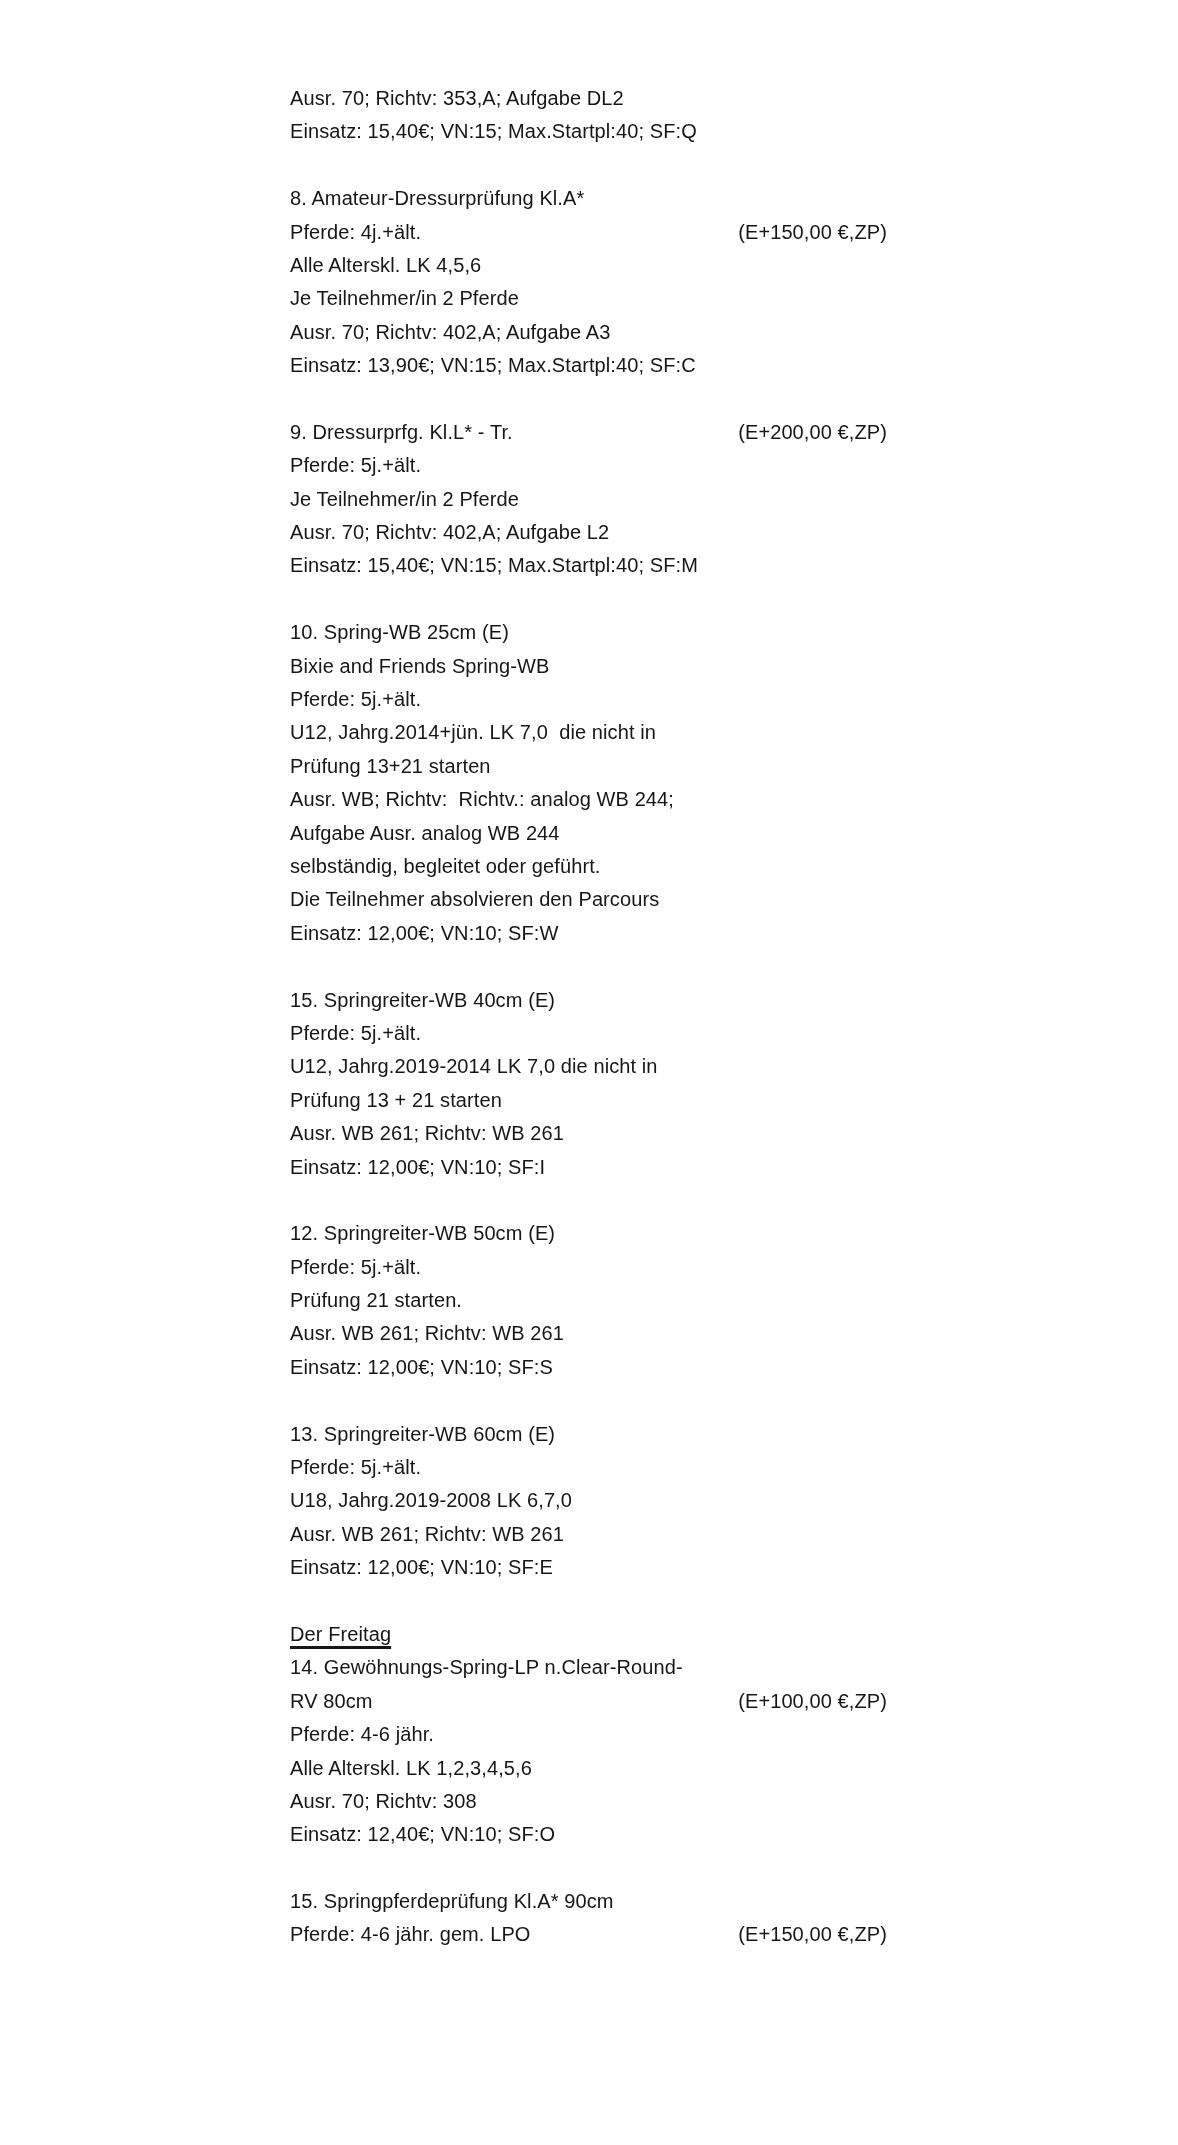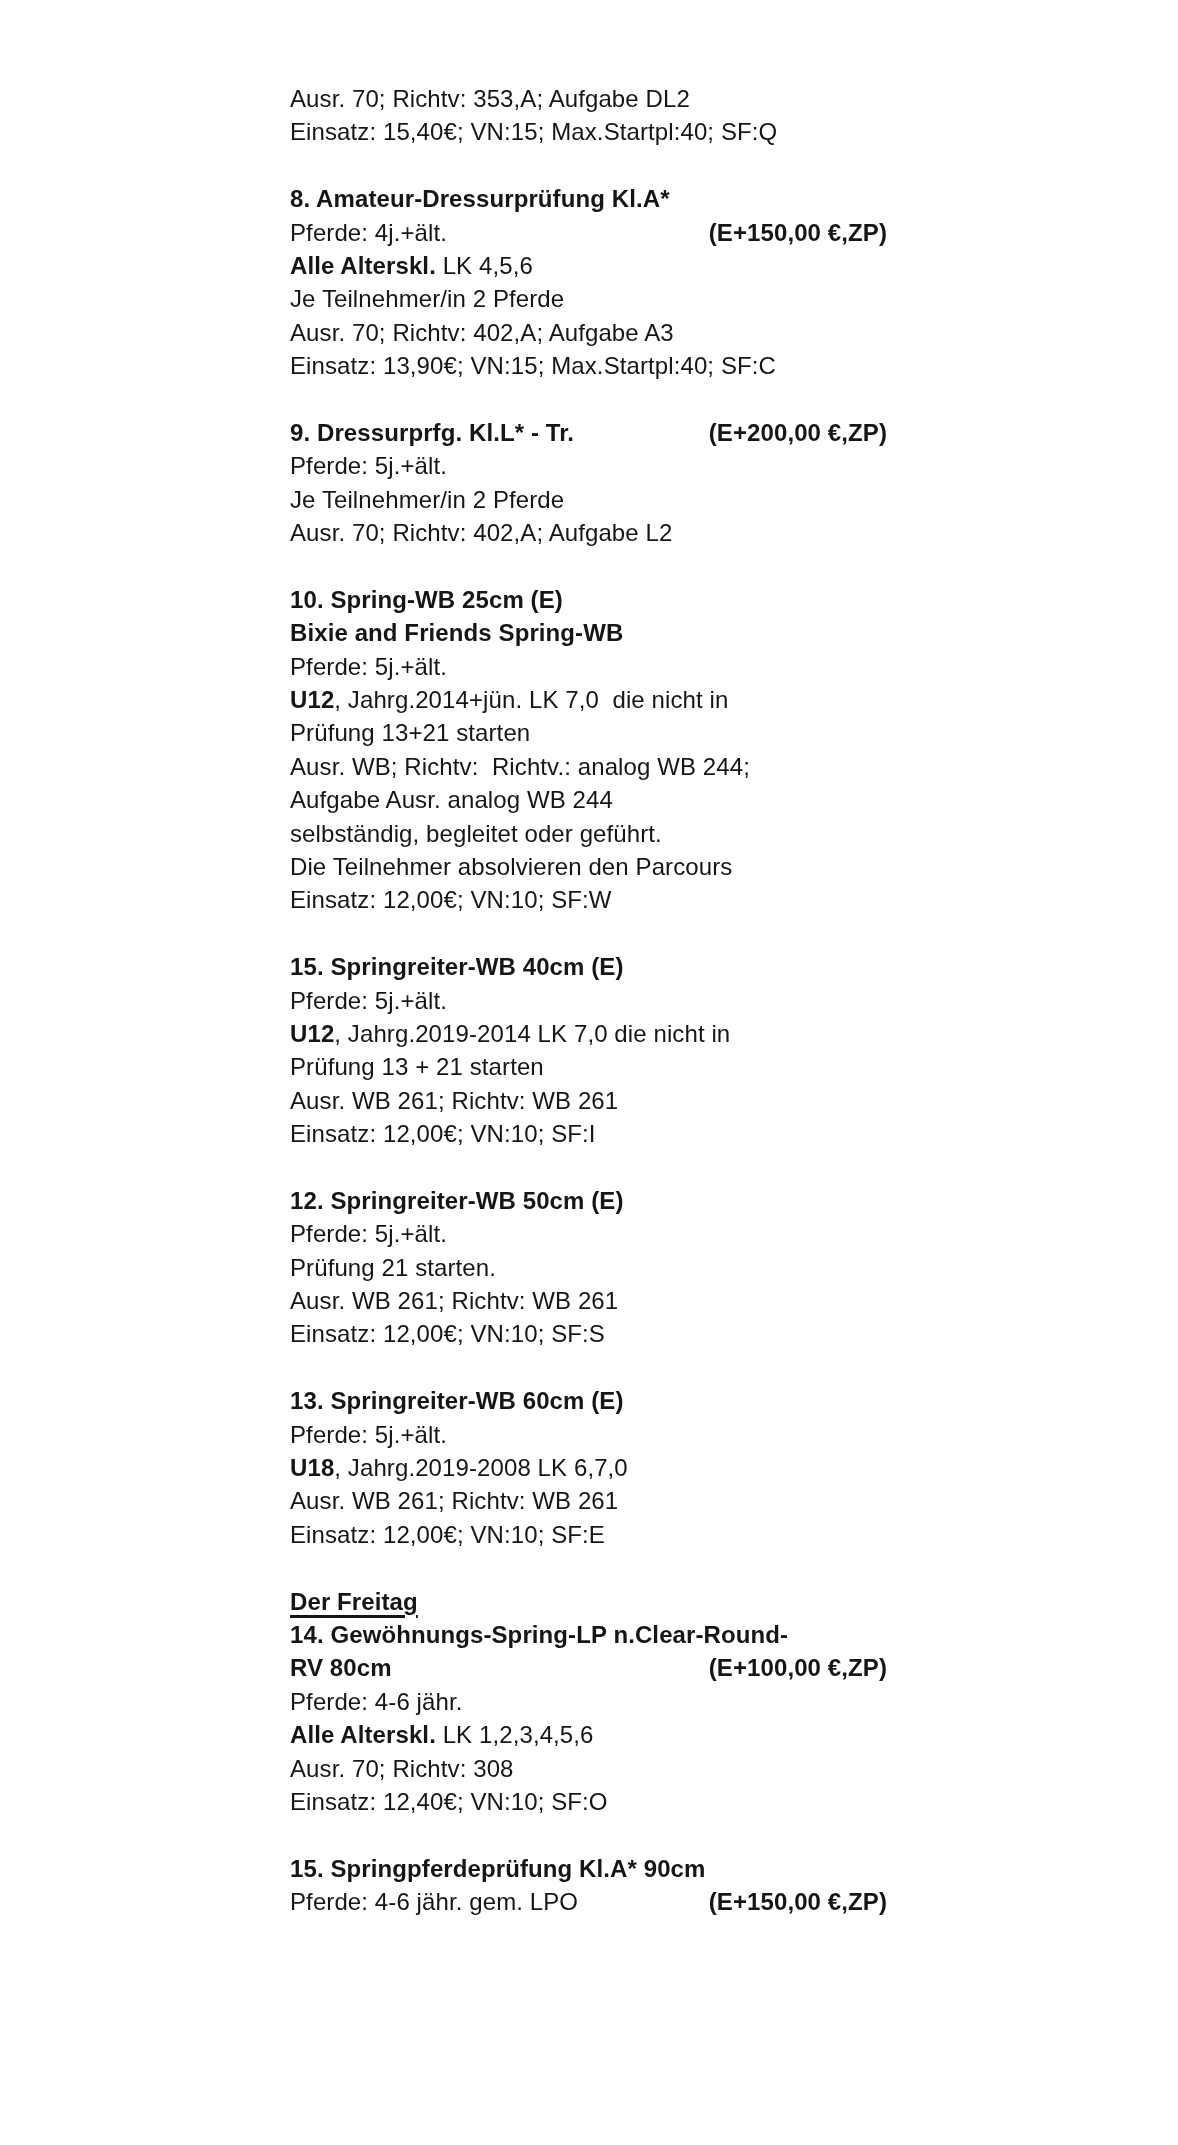--- a/index.html
+++ b/index.html
@@ -13,36 +13,36 @@
     height: 2145px;
     background: #ffffff;
     overflow: hidden;
   }
   .content {
     position: absolute;
     left: 290px;
     top: 82px;
     width: 597px;
     font-family: "Liberation Sans", sans-serif;
-    font-size: 24px;
+    font-size: 20px;
     line-height: 33.4px;
     color: #161616;
     letter-spacing: 0.1px;
   }
   .line {
     height: 33.4px;
     white-space: pre;
   }
   .line.split {
     display: flex;
     justify-content: space-between;
     align-items: flex-end;
   }
   .bold {
-    font-weight: 700;
+    font-weight: 400;
   }
   .underline {
     text-decoration: underline;
     text-decoration-thickness: 2.5px;
     text-underline-offset: 5px;
   }
 </style>
 </head>
 <body>
 
@@ -55,20 +55,21 @@
       <div class="line split"><span><span>Pferde: 4j.+ält.</span></span><span><span class="bold">(E+150,00 €,ZP)</span></span></div>
       <div class="line"><span class="bold">Alle Alterskl.</span><span> LK 4,5,6</span></div>
       <div class="line"><span>Je Teilnehmer/in 2 Pferde</span></div>
       <div class="line"><span>Ausr. 70; Richtv: 402,A; Aufgabe A3</span></div>
       <div class="line"><span>Einsatz: 13,90€; VN:15; Max.Startpl:40; SF:C</span></div>
       <div class="line blank"></div>
       <div class="line split"><span><span class="bold">9. Dressurprfg. Kl.L* - Tr.</span></span><span><span class="bold">(E+200,00 €,ZP)</span></span></div>
       <div class="line"><span>Pferde: 5j.+ält.</span></div>
       <div class="line"><span>Je Teilnehmer/in 2 Pferde</span></div>
       <div class="line"><span>Ausr. 70; Richtv: 402,A; Aufgabe L2</span></div>
+      <div class="line"><span>Einsatz: 15,40€; VN:15; Max.Startpl:40; SF:M</span></div>
       <div class="line blank"></div>
       <div class="line"><span class="bold">10. Spring-WB 25cm (E)</span></div>
       <div class="line"><span class="bold">Bixie and Friends Spring-WB</span></div>
       <div class="line"><span>Pferde: 5j.+ält.</span></div>
       <div class="line"><span class="bold">U12</span><span>, Jahrg.2014+jün. LK 7,0  die nicht in</span></div>
       <div class="line"><span>Prüfung 13+21 starten</span></div>
       <div class="line"><span>Ausr. WB; Richtv:  Richtv.: analog WB 244;</span></div>
       <div class="line"><span>Aufgabe Ausr. analog WB 244</span></div>
       <div class="line"><span>selbständig, begleitet oder geführt.</span></div>
       <div class="line"><span>Die Teilnehmer absolvieren den Parcours</span></div>

